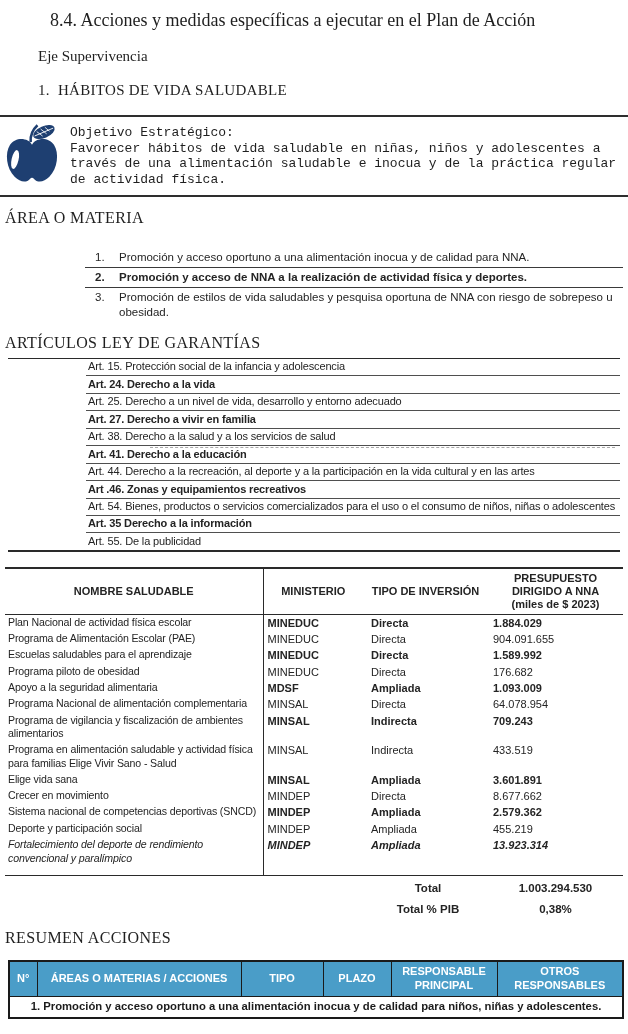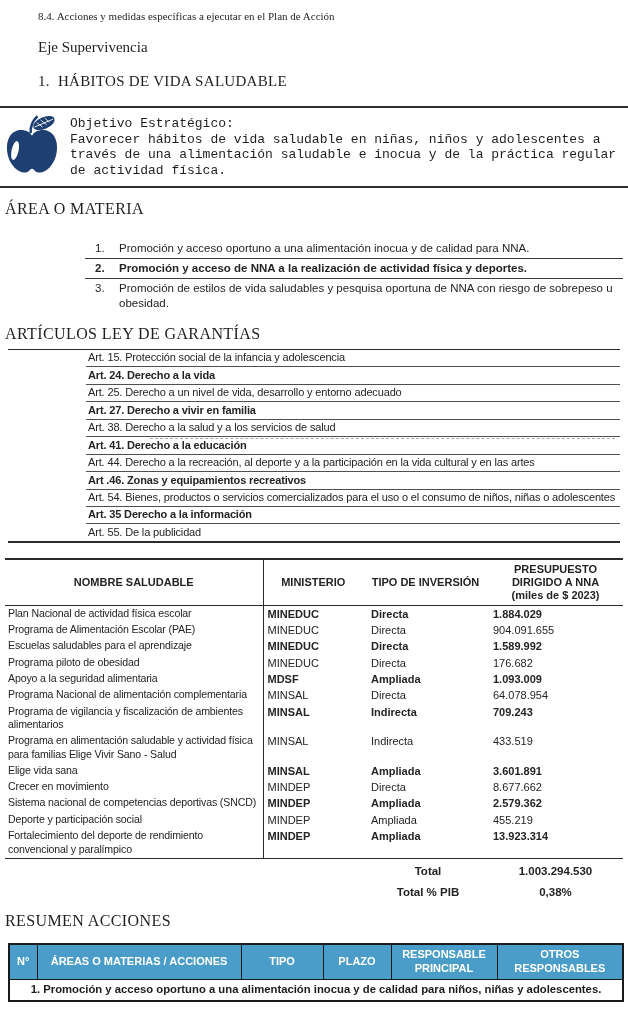--- a/index.html
+++ b/index.html
@@ -1,20 +1,20 @@
 <!DOCTYPE html>
 <html><head>
 <meta charset="utf-8">
 <style>
   html,body{margin:0;padding:0;background:#ffffff;}
   body{width:628px;height:1034px;overflow:hidden;position:relative;
        color:#1f1f1f;font-family:"Liberation Serif", serif;}
 
   
-  .top-title{margin:10px 0 0 38px;font-size:11px;}
+  .top-title{margin:10px 0 0 50px;font-size:18px;}
   .eje{margin:17px 0 0 38px;font-size:15px;}
   .habitos{margin:17px 0 0 38px;font-size:15px;white-space:pre-wrap;letter-spacing:.3px;}
 
   .rule{border:none;border-top:2px solid #2e2e2e;margin:0;width:628px;}
   #rule1{margin-top:16px;}
 
   
   .objetivo{display:flex;align-items:flex-start;padding:5px 4px 5px 2px;min-height:68px;}
   .apple{flex:0 0 60px;width:60px;height:64px;}
   .obj-text{font-size:13px;line-height:1.2;margin:3px 0 0 8px;font-family:Liberation Mono, monospace;}
@@ -46,21 +46,21 @@
   .of-table{margin:15px 0 0 5px;width:618px;border-collapse:collapse;table-layout:fixed;
             font-family:"Liberation Sans", sans-serif;font-size:11px;color:#242424;}
   .of-table th{font-weight:bold;border-top:2px solid #2a2a2a;border-bottom:1.5px solid #2a2a2a;
             padding:3px 2px;text-align:center;vertical-align:middle;line-height:1.18;}
   .of-table th.c1, .of-table td.c1{border-right:1.5px solid #2a2a2a;}
   .of-table td{padding:1px 2px;vertical-align:top;line-height:1.3;}
   .of-table td.c1{padding-left:3px;font-size:10.6px;letter-spacing:-.15px;}
   .of-table td.c2{padding-left:4px;}
   .of-table td.c3{padding-left:8px;}
   .of-table td.c4{padding-left:5px;}
-  .of-table tbody tr:last-child td{border-bottom:1.5px solid #2a2a2a;padding-bottom:2px;}
+  .of-table tbody tr:last-child td{border-bottom:1.5px solid #2a2a2a;padding-bottom:10px;font-style:italic;}
   .of-table tr.b td.c2, .of-table tr.b td.c3, .of-table tr.b td.c4{font-weight:bold;}
   .pres-lines div{text-align:center;}
 
   .of-total{display:flex;margin:5px 0 0 368px;font-family:"Liberation Sans", sans-serif;
             font-weight:bold;font-size:11.5px;color:#242424;line-height:1.35;}
   .of-total .tlab{width:120px;text-align:center;}
   .of-total .tval{width:135px;text-align:center;}
 
   
   .rs-table{margin:13px 0 0 8px;width:614px;border-collapse:collapse;table-layout:fixed;

